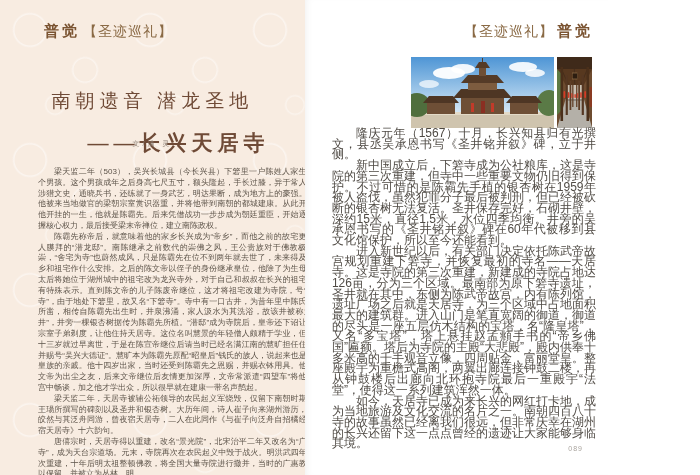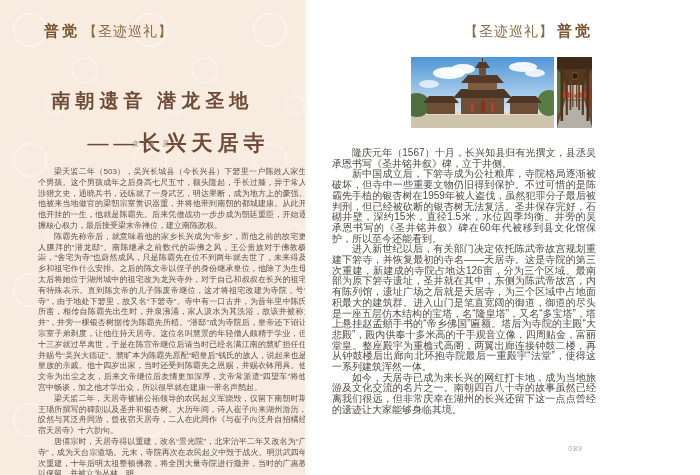--- a/index.html
+++ b/index.html
@@ -13,39 +13,39 @@
       radial-gradient(circle at 85px 70px, transparent 11px, rgba(255,255,255,.45) 12px, transparent 14px),
       radial-gradient(circle at 55px 105px, transparent 8px, rgba(255,255,255,.4) 9px, transparent 11px);
     background-size:120px 130px;}
   .brand{position:absolute;display:flex;align-items:center;gap:3px;}
   .brand-left{left:44px;top:22px;}
   .brand-name{font-family:"Liberation Serif","DejaVu Serif",serif;font-weight:bold;
     font-size:15px;color:#7b5432;letter-spacing:3px;}
   .brand-section{font-size:14px;color:#8a6a45;letter-spacing:1px;}
   .title-block{position:absolute;top:88px;left:0;width:100%;text-align:center;
     font-family:"Liberation Serif","DejaVu Serif",serif;color:#6f4a36;}
-  .title-line1{font-size:19px;font-weight:700;letter-spacing:5px;}
+  .title-line1{font-size:19px;font-weight:400;letter-spacing:5px;}
   .title-line2{font-size:21px;font-weight:700;letter-spacing:5px;margin-top:15px;
     transform:translateX(26px);}
   .byline{position:absolute;top:139px;left:0;width:100%;text-align:center;
     font-size:7px;color:#8d8076;letter-spacing:3px;}
   .body-left{position:absolute;left:38px;top:167px;width:285px;
     font-size:8px;line-height:10.8px;color:#5d544a;text-align:justify;}
   .body-left p,.body-right p{margin:0;text-indent:2em;}
   
   .page-right{position:relative;width:349px;height:475px;background:#ffffff;overflow:hidden;
     box-shadow:inset 6px 0 8px -6px rgba(0,0,0,.08);}
   .brand-right{top:22px;right:15px;}
   .photo-row{position:absolute;top:57px;left:106px;right:16px;height:71px;display:flex;gap:3px;}
   .photo{height:71px;overflow:hidden;}
   .photo svg{display:block;width:100%;height:100%;}
   .photo-main{width:143px;}
   .photo-side{flex:1;}
-  .body-right{position:absolute;top:148px;left:27px;right:12px;
-    font-size:10px;line-height:10.7px;color:#4f4a44;text-align:justify;}
+  .body-right{position:absolute;top:128px;left:27px;right:12px;
+    font-size:12px;line-height:10.7px;color:#4f4a44;text-align:justify;}
   .page-number{position:absolute;bottom:23px;right:25px;font-size:7px;color:#a9a49e;letter-spacing:1px;}
 </style>
 </head>
 <body>
 
 <div class="spread">
 
   <div class="page-left">
     <div class="brand brand-left">
       <span class="brand-name">普觉</span>
@@ -140,20 +140,20 @@
           <rect x="53.5" y="35" width="3.5" height="6" rx="1.5" fill="#d63a24"></rect>
           <rect x="46.5" y="36" width="2.5" height="5" rx="1" fill="#d63a24"></rect>
           <rect x="41.5" y="37" width="2" height="4" rx="1" fill="#d63a24"></rect>
           <rect x="75" y="30" width="6" height="20" fill="#8a3b22"></rect>
         </svg>
       </div>
     </div>
 
     <div class="body-right">
       <p>隆庆元年（1567）十月，长兴知县归有光撰文，县丞吴承恩书写《圣井铭并叙》碑，立于井侧。</p>
-      <p>新中国成立后，下箬寺成为公社粮库，寺院格局逐渐被破坏，但寺中一些重要文物仍旧得到保护。不过可惜的是陈霸先手植的银杏树在1959年被人盗伐，虽然犯罪分子最后被判刑，但已经被砍断的银杏树无法复活。圣井保存完好，石砌井壁，深约15米，直径1.5米，水位四季均衡。井旁的吴承恩书写的《圣井铭并叙》碑在60年代被移到县文化馆保护，所以至今还能看到。</p>
+      <p>新中国成立后，下箬寺成为公社粮库，这是寺院的第三次重建，但寺中一些重要文物仍旧得到保护。不过可惜的是陈霸先手植的银杏树在1959年被人盗伐，虽然犯罪分子最后被判刑，但已经被砍断的银杏树无法复活。圣井保存完好，石砌井壁，深约15米，直径1.5米，水位四季均衡。井旁的吴承恩书写的《圣井铭并叙》碑在60年代被移到县文化馆保护，所以至今还能看到。</p>
       <p>进入新世纪以后，有关部门决定依托陈武帝故宫规划重建下箬寺，并恢复最初的寺名——天居寺。这是寺院的第三次重建，新建成的寺院占地达126亩，分为三个区域。最南部为原下箬寺遗址，圣井就在其中，东侧为陈武帝故宫，内有陈列馆，遗址广场之后就是天居寺，为三个区域中占地面积最大的建筑群。进入山门是笔直宽阔的御道，御道的尽头是一座五层仿木结构的宝塔，名“隆皇塔”，又名“多宝塔”，塔上悬挂赵孟頫手书的“帝乡佛国”匾额。塔后为寺院的主殿“大悲殿”，殿内供奉十多米高的千手观音立像，四周贴金，富丽堂皇。整座殿宇为重檐式高阁，两翼出廊连接钟鼓二楼，再从钟鼓楼后出廊向北环抱寺院最后一重殿宇“法堂”，使得这一系列建筑浑然一体。</p>
       <p>如今，天居寺已成为来长兴的网红打卡地，成为当地旅游及文化交流的名片之一。南朝四百八十寺的故事虽然已经离我们很远，但非常庆幸在湖州的长兴还留下这一点点曾经的遗迹让大家能够身临其境。</p>
     </div>
 
     <div class="page-number">089</div>
   </div>
 </div>
 
 </body></html>

